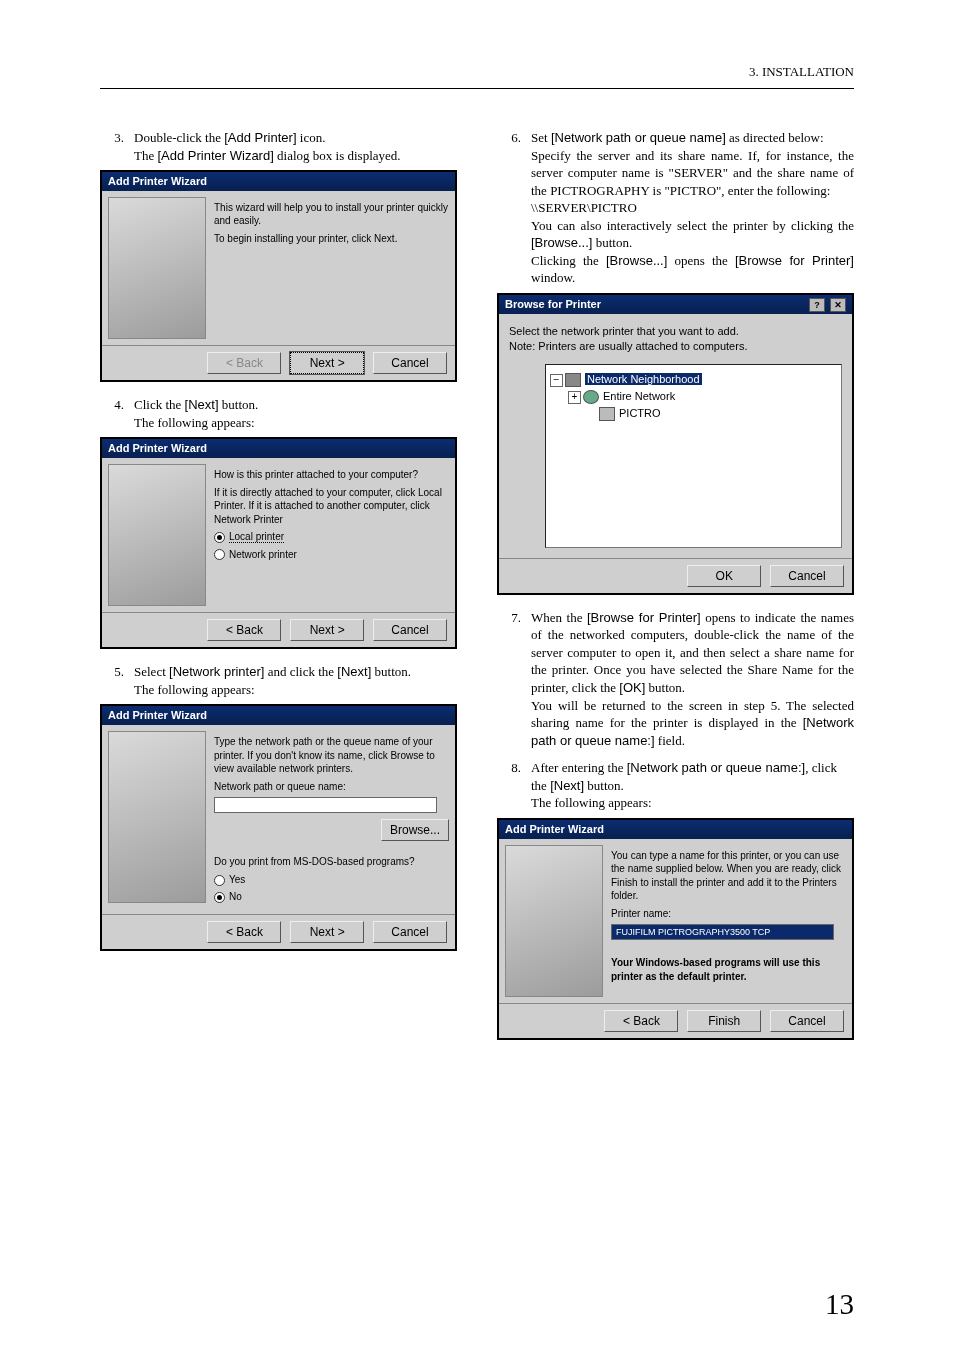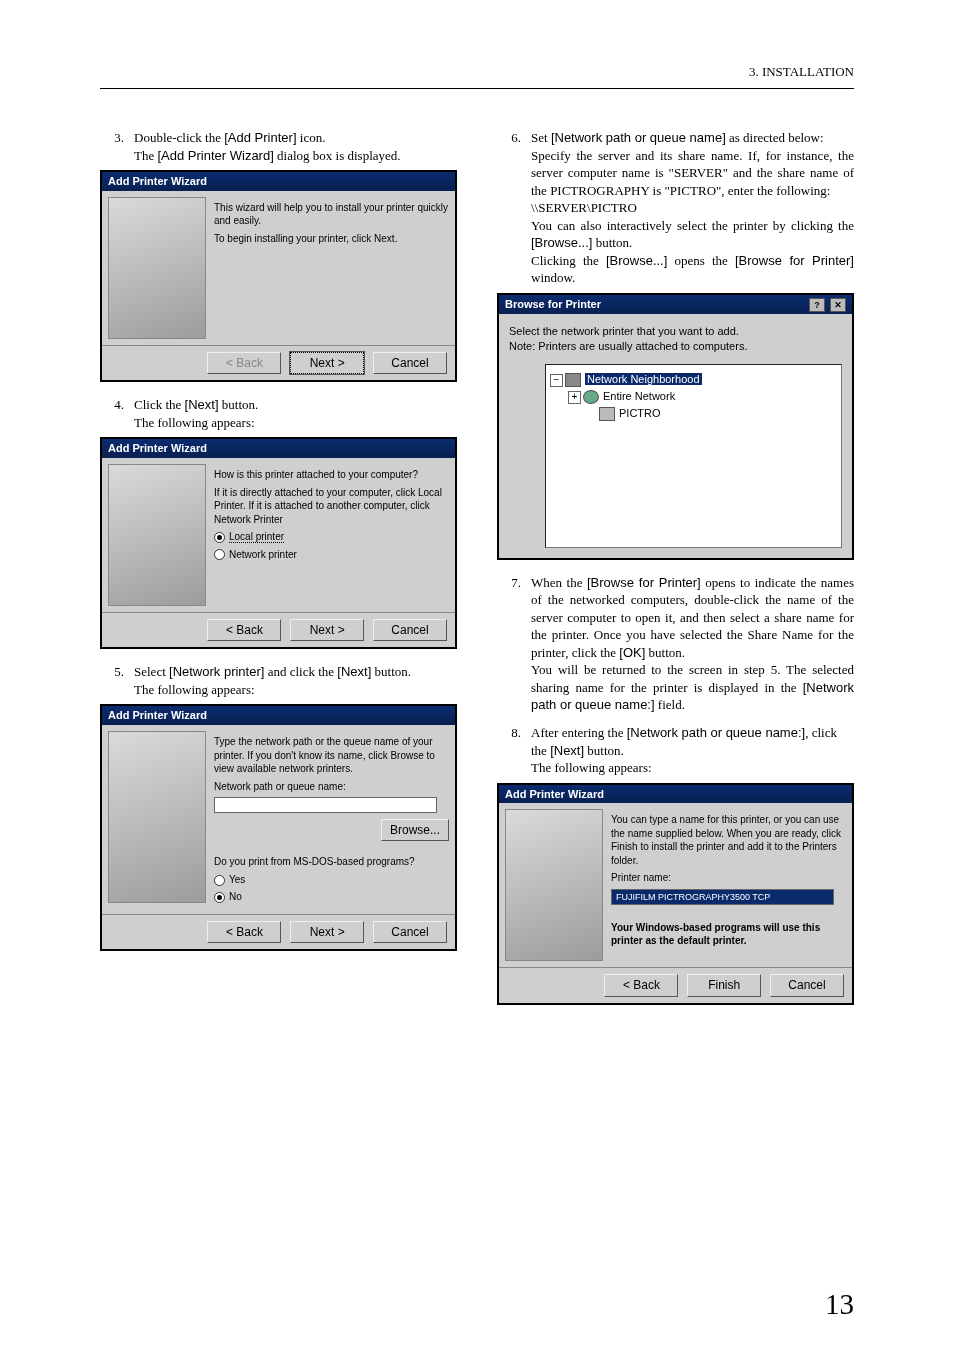--- a/index.html
+++ b/index.html
@@ -282,20 +282,24 @@
       </div>
       <div class="browse-body">
         <div>Select the network printer that you want to add.</div>
         <div>Note: Printers are usually attached to computers.</div>
         <div class="tree" style="margin-top:10px;margin-left:36px;">
           <div class="tree-line"><span class="tbox">−</span><span class="ticon net"></span><span class="sel">Network Neighborhood</span></div>
           <div class="tree-line indent1"><span class="tbox">+</span><span class="ticon globe"></span><span>Entire Network</span></div>
           <div class="tree-line indent2"><span style="display:inline-block;width:13px;"></span><span class="ticon prn"></span><span>PICTRO</span></div>
         </div>
       </div>
+      <div class="dlg-btnbar">
+        <span class="btn">OK</span>
+        <span class="btn">Cancel</span>
+      </div>
     </div>
 
     <div class="step">
       <div class="step-num">7.</div>
       <div class="step-body just">
         <span>When the </span><span class="bold-ui">[Browse for Printer]</span><span> opens to indicate the names of the networked computers, double-click the name of the server computer to open it, and then select a share name for the printer. Once you have selected the Share Name for the printer, click the </span><span class="bold-ui">[OK]</span><span> button.</span><br>
         <span>You will be returned to the screen in step 5. The selected sharing name for the printer is displayed in the </span><span class="bold-ui">[Network path or queue name:]</span><span> field.</span>
       </div>
     </div>
 

